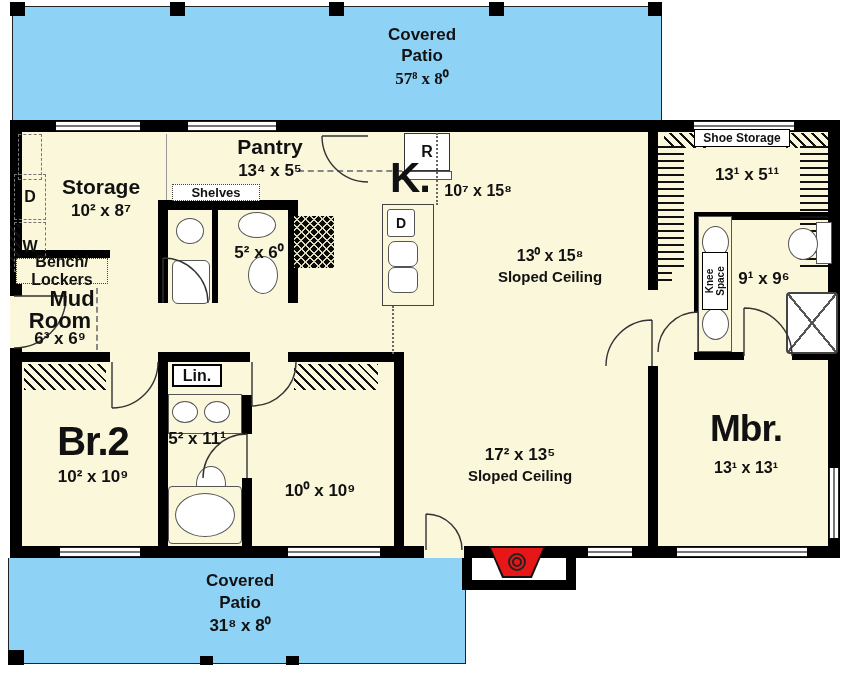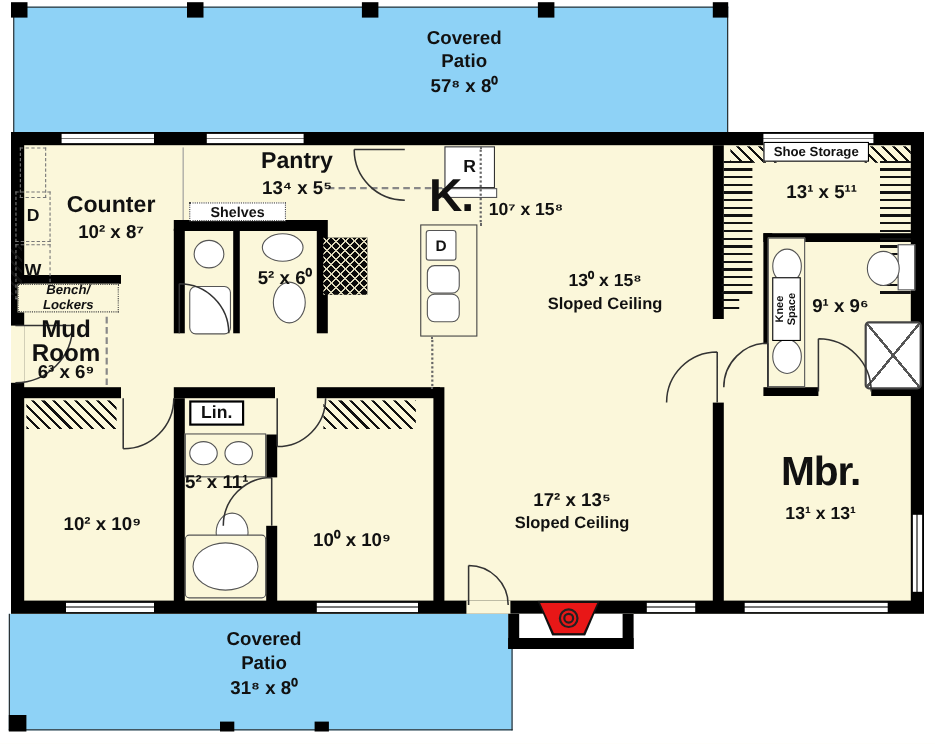--- a/index.html
+++ b/index.html
@@ -23,21 +23,21 @@
   .oval{border-radius:50%;}
   .dashed{position:absolute;border:1.6px dashed #777;box-sizing:border-box;z-index:2;}
   .dashline-v{position:absolute;width:0;border-left:2px dashed #888;z-index:2;}
   .dotline-v{position:absolute;width:0;border-left:2px dotted #666;z-index:2;}
   .dashline-h{position:absolute;height:0;border-top:2px dashed #888;z-index:2;}
   .thinline-v{position:absolute;width:0;border-left:1.5px solid #999;z-index:2;}
   .label{position:absolute;transform:translateX(-50%);text-align:center;white-space:nowrap;z-index:6;line-height:1.05;}
   .labelbox{position:absolute;background:#fff;border:1.3px solid #000;display:flex;flex-direction:column;
             align-items:center;justify-content:center;text-align:center;z-index:6;box-sizing:border-box;}
   .dotted-box{border:1.5px dotted #444;}
-  .fs10{font-size:10px;}.fs11{font-size:12px;font-style:italic;}.fs12{font-size:12px;}.fs13{font-size:13px;}
+  .fs10{font-size:10px;}.fs11{font-size:16px;}.fs12{font-size:12px;}.fs13{font-size:13px;}
   .fs14{font-size:14px;}.fs15{font-size:15px;}.fs16{font-size:16px;}.fs17{font-size:17px;}
   .fs21{font-size:21px;}.fs22{font-size:22px;}
   .fs40{font-size:40px;letter-spacing:-1px;}.fs42{font-size:42px;letter-spacing:-1px;}
   .fs44{font-size:37px;letter-spacing:-1px;}.fs46{font-size:46px;letter-spacing:-1px;}
   .range{position:absolute;z-index:2;background:#0a0a0a;
     background-image:repeating-linear-gradient(45deg,#ded9ba 0 1.2px,rgba(0,0,0,0) 1.2px 6px),
                      repeating-linear-gradient(-45deg,#ded9ba 0 1.2px,rgba(0,0,0,0) 1.2px 6px);}
   .shower-x{border:2px solid #444;border-radius:4px;
     background-image:linear-gradient(to top right,rgba(0,0,0,0) 48.5%,#555 48.5% 51.5%,rgba(0,0,0,0) 51.5%),
                      linear-gradient(to bottom right,rgba(0,0,0,0) 48.5%,#555 48.5% 51.5%,rgba(0,0,0,0) 51.5%);}
@@ -187,43 +187,44 @@
   <div class="labelbox dotted-box fs13" style="left:172px;top:184px;width:88px;height:17px;">
     <span>Shelves</span>
   </div>
   <div class="labelbox rot-knee fs10" style="left:686px;top:268px;width:58px;height:26px;line-height:1.1;">
     <span>Knee</span>
     <span>Space</span>
   </div>
 
   <div class="label fs17" style="left:422px;top:26px;">Covered</div>
   <div class="label fs17" style="left:422px;top:47px;">Patio</div>
-  <div class="label fs17" style="left:422px;top:70px;">57⁸ x 8⁰</div>
-
-  <div class="label fs21" style="left:101px;top:176px;">Counter</div>
+  <div class="label fs17" style="left:422px;top:70px;font-family:Liberation Serif, serif;">57⁸ x 8⁰</div>
+
+  <div class="label fs21" style="left:101px;top:176px;">Storage</div>
   <div class="label fs17" style="left:101px;top:202px;">10² x 8⁷</div>
 
   <div class="label fs21" style="left:270px;top:136px;">Pantry</div>
   <div class="label fs17" style="left:270px;top:162px;">13⁴ x 5⁵</div>
 
   <div class="label fs17" style="left:243px;top:244px;padding-left:32px;">5² x 6⁰</div>
 
   <div class="label fs42" style="left:410px;top:156px;">K.</div>
   <div class="label fs16" style="left:478px;top:183px;">10⁷ x 15⁸</div>
 
   <div class="label fs16" style="left:550px;top:248px;">13⁰ x 15⁸</div>
   <div class="label fs15" style="left:550px;top:269px;">Sloped Ceiling</div>
 
-  <div class="label fs22" style="left:60px;top:287px;text-align:center;">Mud</div>
+  <div class="label fs22" style="left:72px;top:287px;text-align:center;">Mud</div>
   <div class="label fs22" style="left:60px;top:309px;">Room</div>
   <div class="label fs17" style="left:60px;top:330px;">6³ x 6⁹</div>
 
   <div class="label fs17" style="left:747px;top:166px;">13¹ x 5¹¹</div>
   <div class="label fs17" style="left:764px;top:270px;">9¹ x 9⁶</div>
 
+  <div class="label fs40" style="left:93px;top:420px;">Br.2</div>
   <div class="label fs17" style="left:93px;top:468px;">10² x 10⁹</div>
 
   <div class="label fs17" style="left:197px;top:430px;">5² x 11¹</div>
 
   <div class="label fs17" style="left:320px;top:482px;">10⁰ x 10⁹</div>
 
   <div class="label fs17" style="left:520px;top:446px;">17² x 13⁵</div>
   <div class="label fs15" style="left:520px;top:468px;">Sloped Ceiling</div>
 
   <div class="label fs44" style="left:746px;top:410px;">Mbr.</div>

